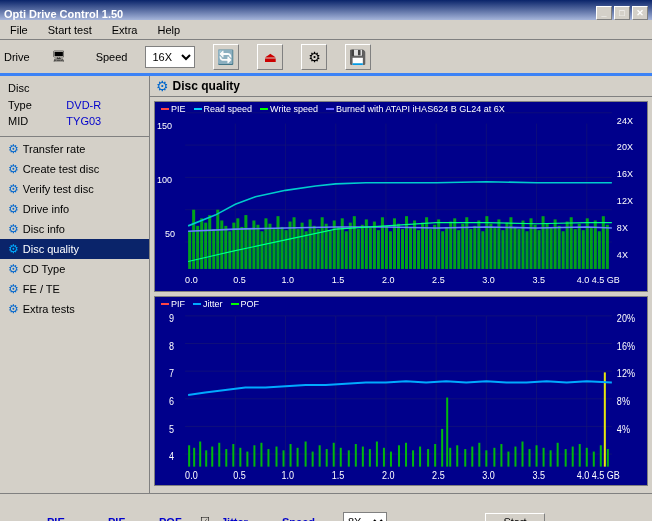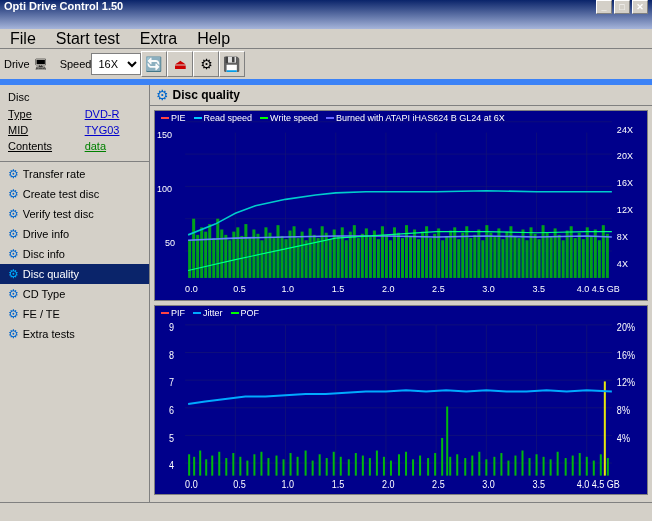--- a/index.html
+++ b/index.html
@@ -2,23 +2,23 @@
 <html><head>
   <meta charset="utf-8">
   <style>
     * { margin: 0; padding: 0; box-sizing: border-box; }
     body { width: 652px; height: 521px; background: #d4d0c8; font-family: 'Tahoma', Arial, sans-serif; font-size: 11px; overflow: hidden; }
 
     
     .title-bar {
       background: linear-gradient(to bottom, #0a246a, #a6b5da);
       color: white;
-      height: 29px;
-      display: flex;
-      align-items: flex-start;
+      height: 20px;
+      display: flex;
+      align-items: flex-end;
       justify-content: space-between;
       padding: 0 4px;
       font-size: 11px;
       font-weight: bold;
     }
     .title-bar-buttons { display: flex; gap: 2px; }
     .title-btn {
       width: 16px; height: 14px;
       background: #d4d0c8;
       border: 1px solid;
@@ -31,31 +31,31 @@
     
     .menu-bar {
       background: #d4d0c8;
       height: 20px;
       display: flex;
       align-items: center;
       padding: 0 4px;
       gap: 8px;
       border-bottom: 1px solid #808080;
     }
-    .menu-item { padding: 2px 6px; cursor: pointer; font-size: 16px; text-align: center; }
+    .menu-item { padding: 2px 6px; cursor: pointer; font-size: 11px; text-align: center; }
 
     
     .toolbar {
       background: #d4d0c8;
       height: 36px;
       display: flex;
       align-items: center;
       padding: 2px 4px;
-      gap: 0;
-      border-bottom: 6px solid #3b82f6;
+      gap: 18px;
+      border-bottom: 3px solid #3b82f6;
     }
     .toolbar-label { font-size: 11px; margin-right: 4px; }
     .drive-select {
       height: 22px;
       padding: 0 4px;
       font-size: 11px;
       background: white;
       border: 1px solid #808080;
       width: 220px;
     }
@@ -96,21 +96,21 @@
     .disc-section {
       padding: 4px;
     }
     .section-header {
       font-weight: normal;
       font-size: 11px;
       padding: 2px 4px;
       background: #d4d0c8;
     }
     .disc-table { width: 100%; font-size: 11px; }
-    .disc-table td { padding: 1px 2px; text-decoration: underline; }
+    .disc-table td { padding: 1px 2px; }
     .disc-table .val { color: #0000cc; }
     .disc-table .val-green { color: #008000; }
 
     .sidebar-divider {
       height: 1px;
       background: #808080;
       margin: 2px 0;
     }
 
     .sidebar-item {
@@ -248,24 +248,20 @@
       <div class="section-header">Disc</div>
       <table class="disc-table">
         <tbody>
             <tr>
           <td>Type</td>
           <td class="val">DVD-R</td>
         </tr>
         <tr>
           <td>MID</td>
           <td class="val">TYG03</td>
-        </tr>
-        <tr>
-          <td>Contents</td>
-          <td class="val-green">data</td>
         </tr>
       </tbody>
         </table>
     </div>
     <div class="sidebar-divider"></div>
 
     <div class="sidebar-item">
       <span class="item-icon">⚙</span>
       <span>Transfer rate</span>
     </div>

